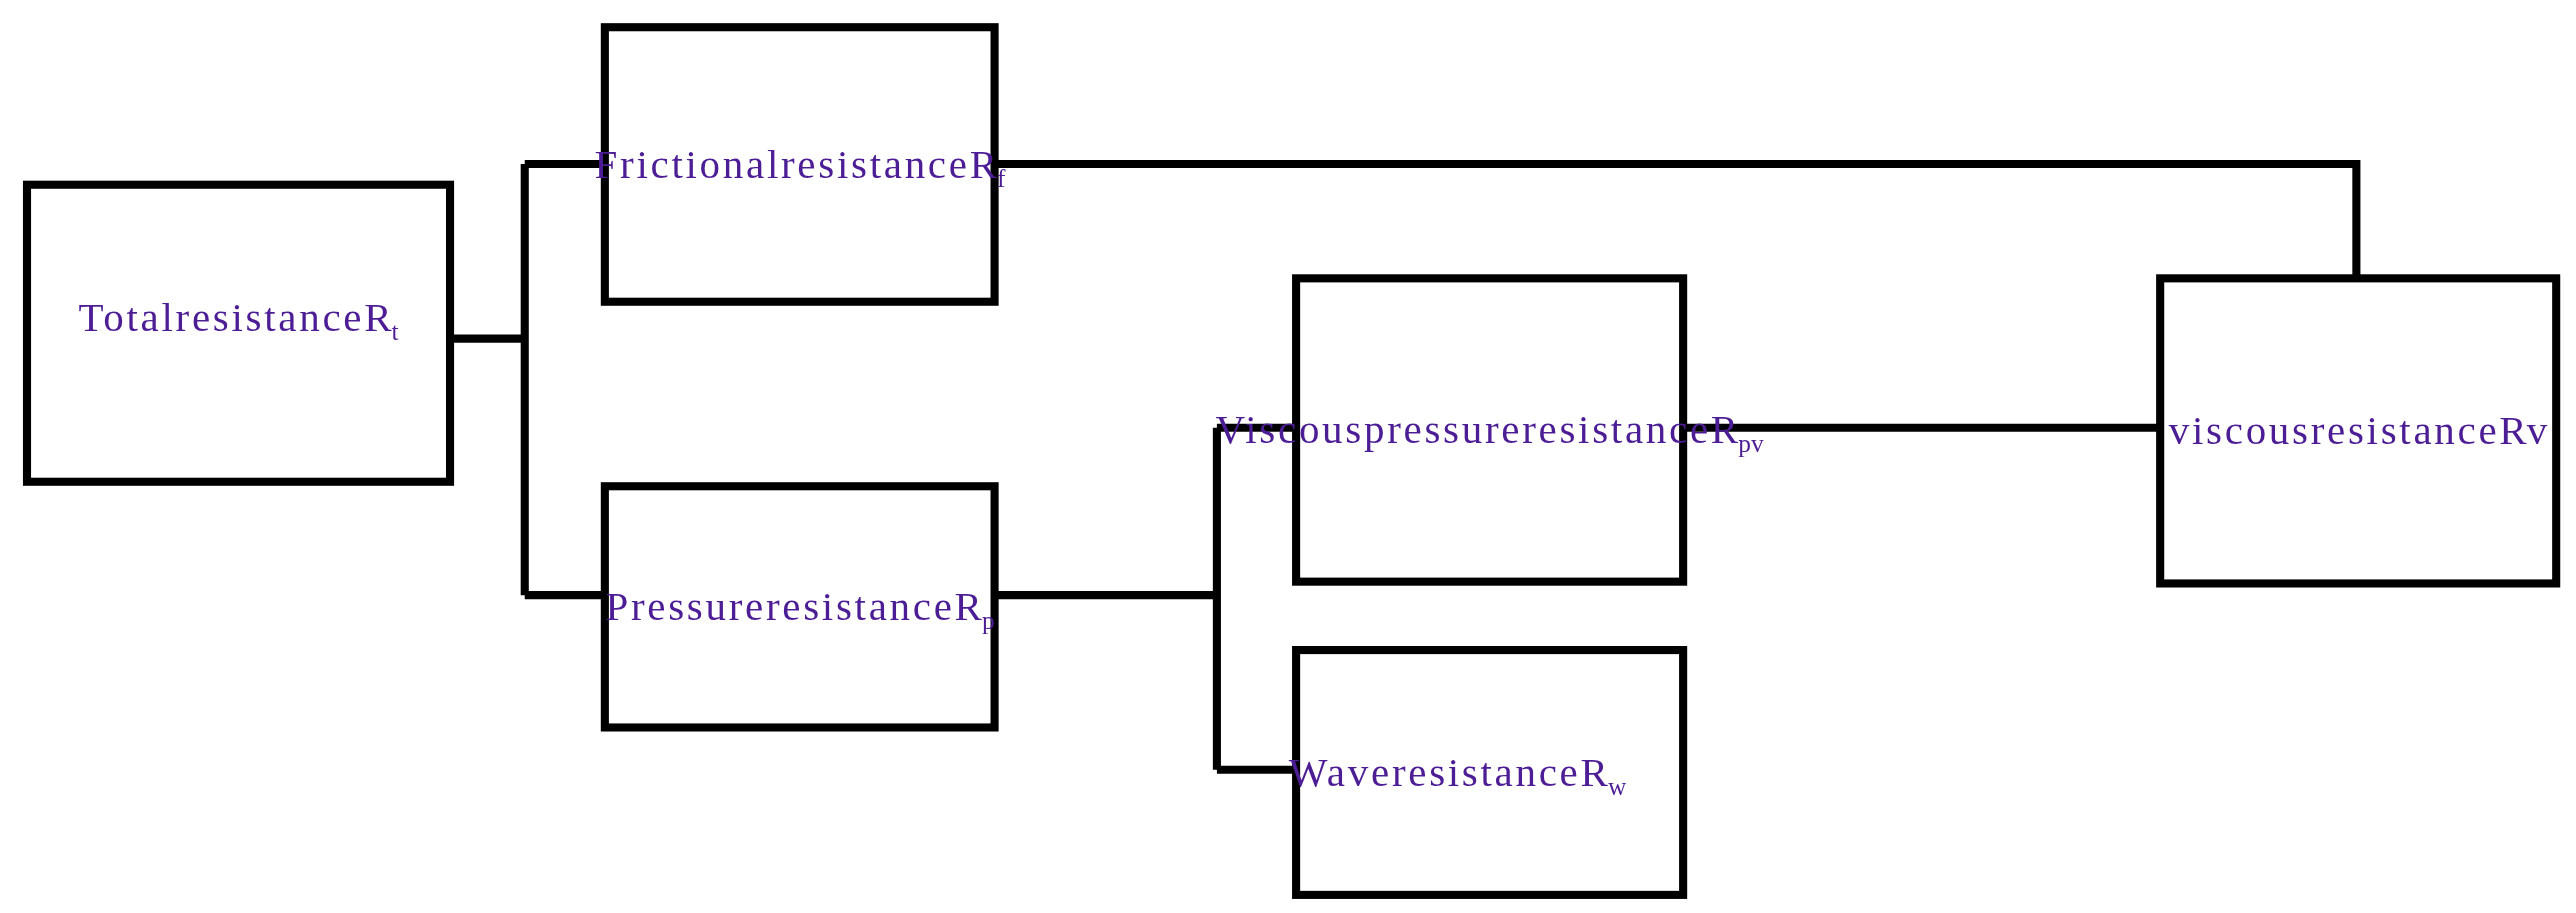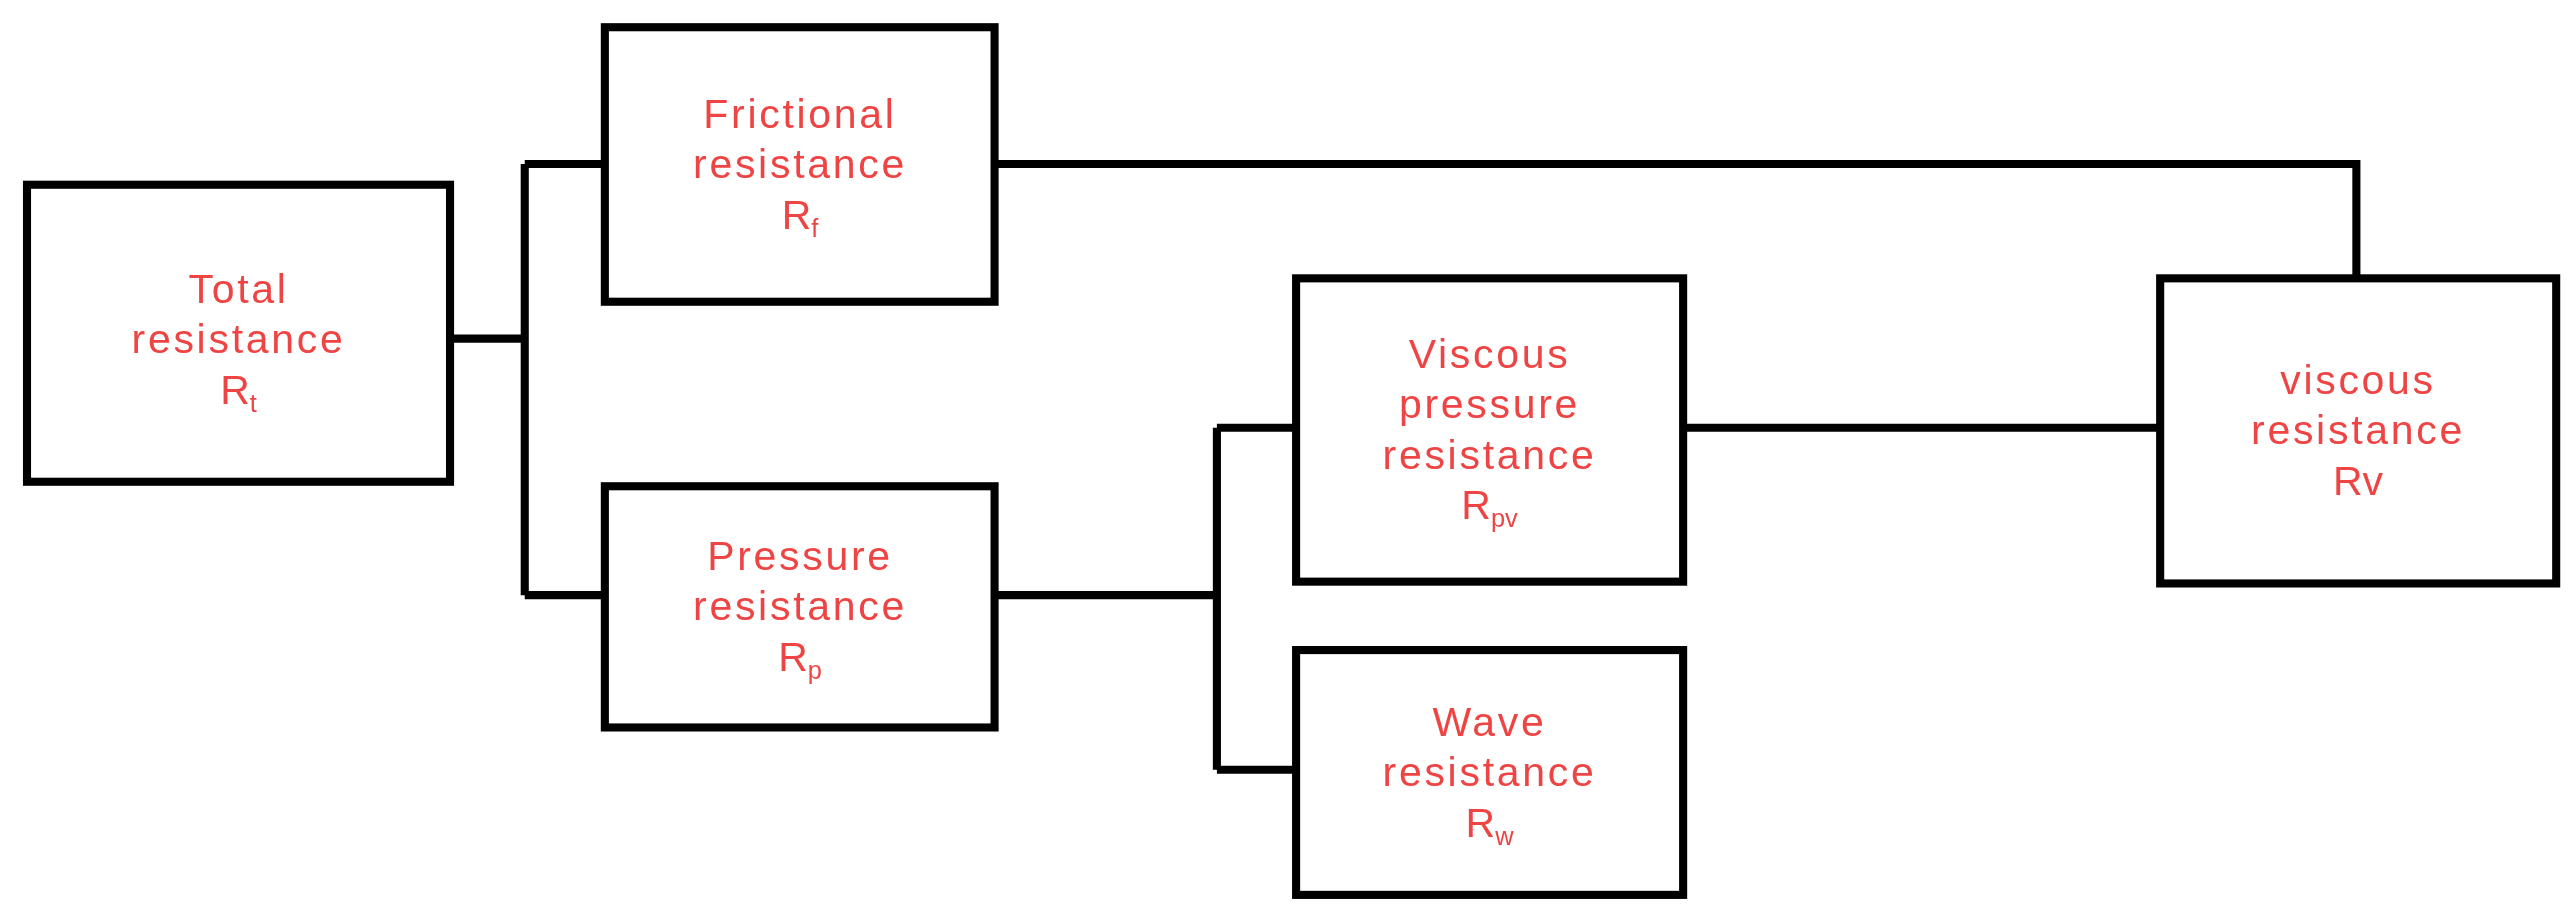--- a/index.html
+++ b/index.html
@@ -34,26 +34,25 @@
   }
   .connector {
     stroke: #000000;
     stroke-width: 9;
     fill: none;
     stroke-linecap: butt;
   }
   .node-label {
     position: absolute;
     display: flex;
-    flex-direction: column;
     align-items: center;
     justify-content: center;
     text-align: center;
-    color: #ef4444;
-    font-family: Liberation Sans, sans-serif;
+    color: #4c1d95;
+    font-family: Liberation Serif, serif;
     font-size: 41px;
     line-height: 1.22;
     letter-spacing: 2.7px;
     white-space: pre;
     pointer-events: none;
   }
   .node-label .line {
     display: block;
   }
   .node-label .sym {
@@ -95,21 +94,21 @@
     <path class="connector" d="M 1870 475 L 2400 475"></path>
 
     <rect class="node-box" x="30" y="205" width="470" height="330"></rect>
     <rect class="node-box" x="672" y="30" width="433" height="305"></rect>
     <rect class="node-box" x="672" y="540" width="433" height="268"></rect>
     <rect class="node-box" x="1440" y="309" width="430" height="337"></rect>
     <rect class="node-box" x="1440" y="722" width="430" height="272"></rect>
     <rect class="node-box" x="2400" y="309" width="440" height="339"></rect>
   </svg>
 
-  <div class="node-label" style="left:27px;  top:191px;  width:423px; height:297px;">
+  <div class="node-label" style="left:27px;  top:169px;  width:423px; height:297px;">
     <span class="line">Total</span>
     <span class="line">resistance</span>
     <span class="line sym"><span>R</span><sub>t</sub></span>
   </div>
 
   <div class="node-label" style="left:605px; top:27px;  width:390px; height:275px;">
     <span class="line">Frictional</span>
     <span class="line">resistance</span>
     <span class="line sym"><span>R</span><sub>f</sub></span>
   </div>
@@ -120,21 +119,21 @@
     <span class="line sym"><span>R</span><sub>p</sub></span>
   </div>
 
   <div class="node-label" style="left:1296px; top:278px; width:387px; height:303px;">
     <span class="line">Viscous</span>
     <span class="line">pressure</span>
     <span class="line">resistance</span>
     <span class="line sym"><span>R</span><sub>pv</sub></span>
   </div>
 
-  <div class="node-label" style="left:1296px; top:650px; width:387px; height:245px;">
+  <div class="node-label" style="left:1264px; top:650px; width:387px; height:245px;">
     <span class="line">Wave</span>
     <span class="line">resistance</span>
     <span class="line sym"><span>R</span><sub>w</sub></span>
   </div>
 
   <div class="node-label" style="left:2160px; top:278px; width:396px; height:305px;">
     <span class="line">viscous</span>
     <span class="line">resistance</span>
     <span class="line sym"><span>Rv</span><sub></sub></span>
   </div>

